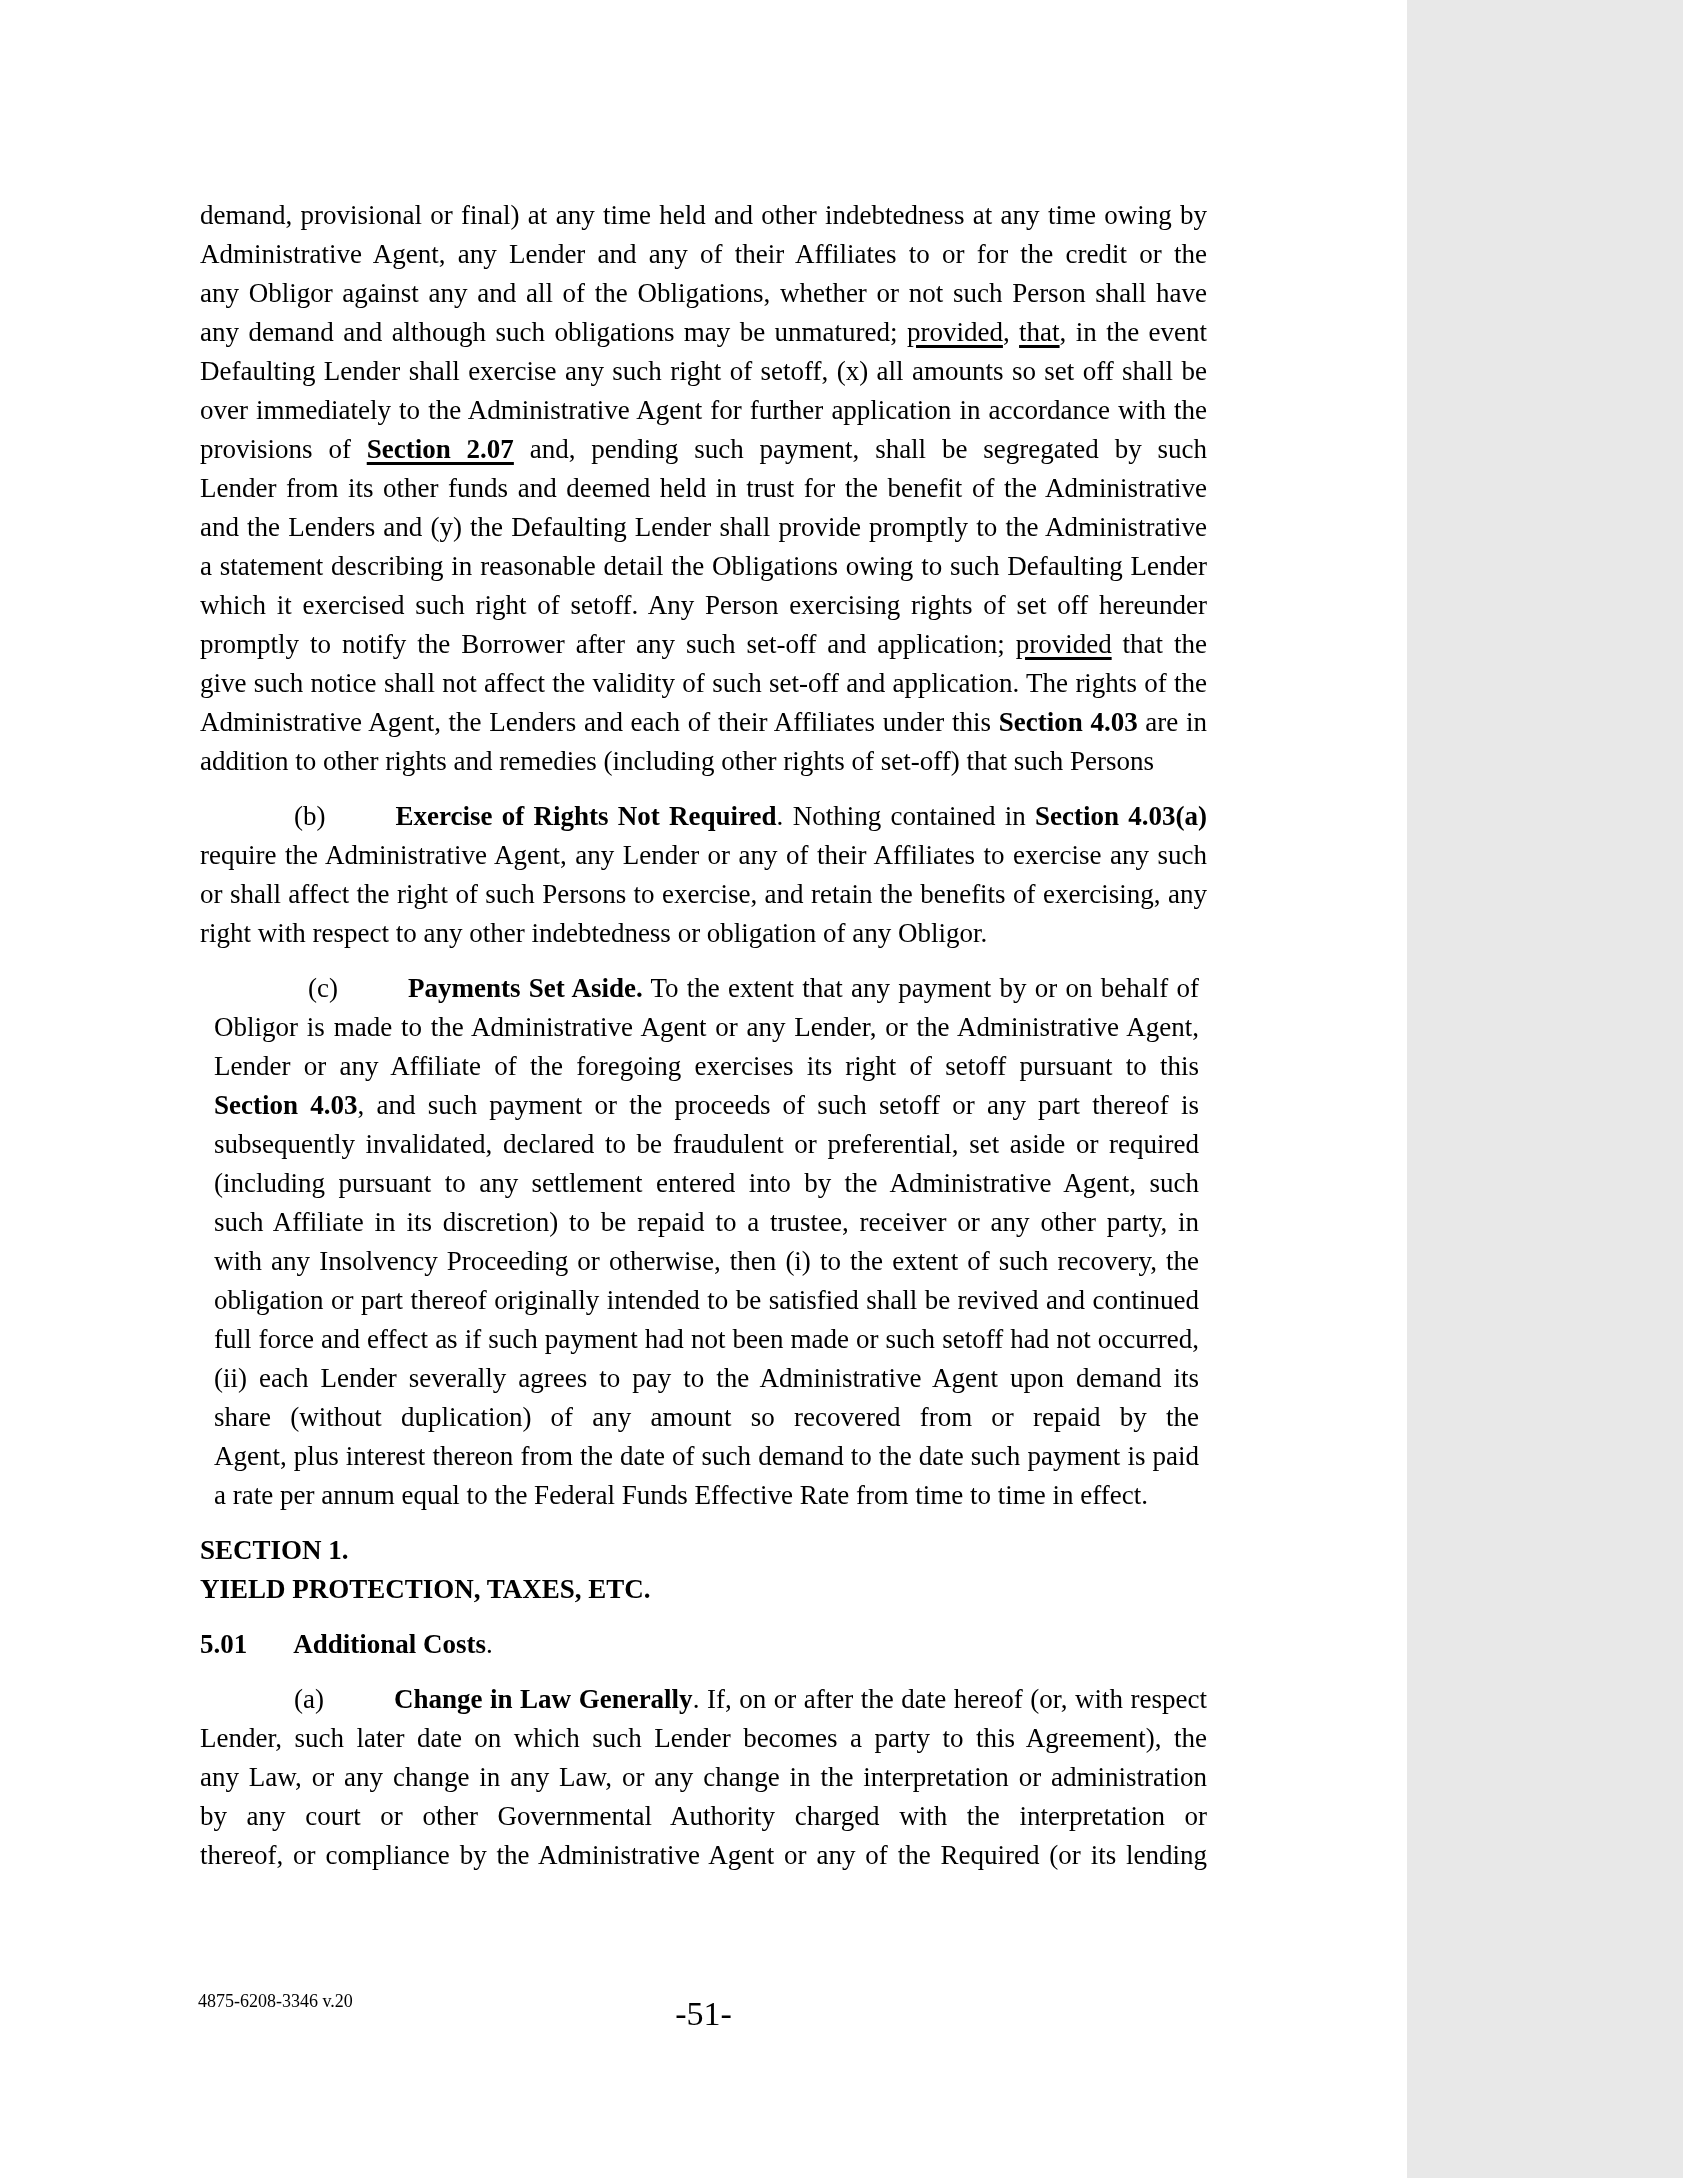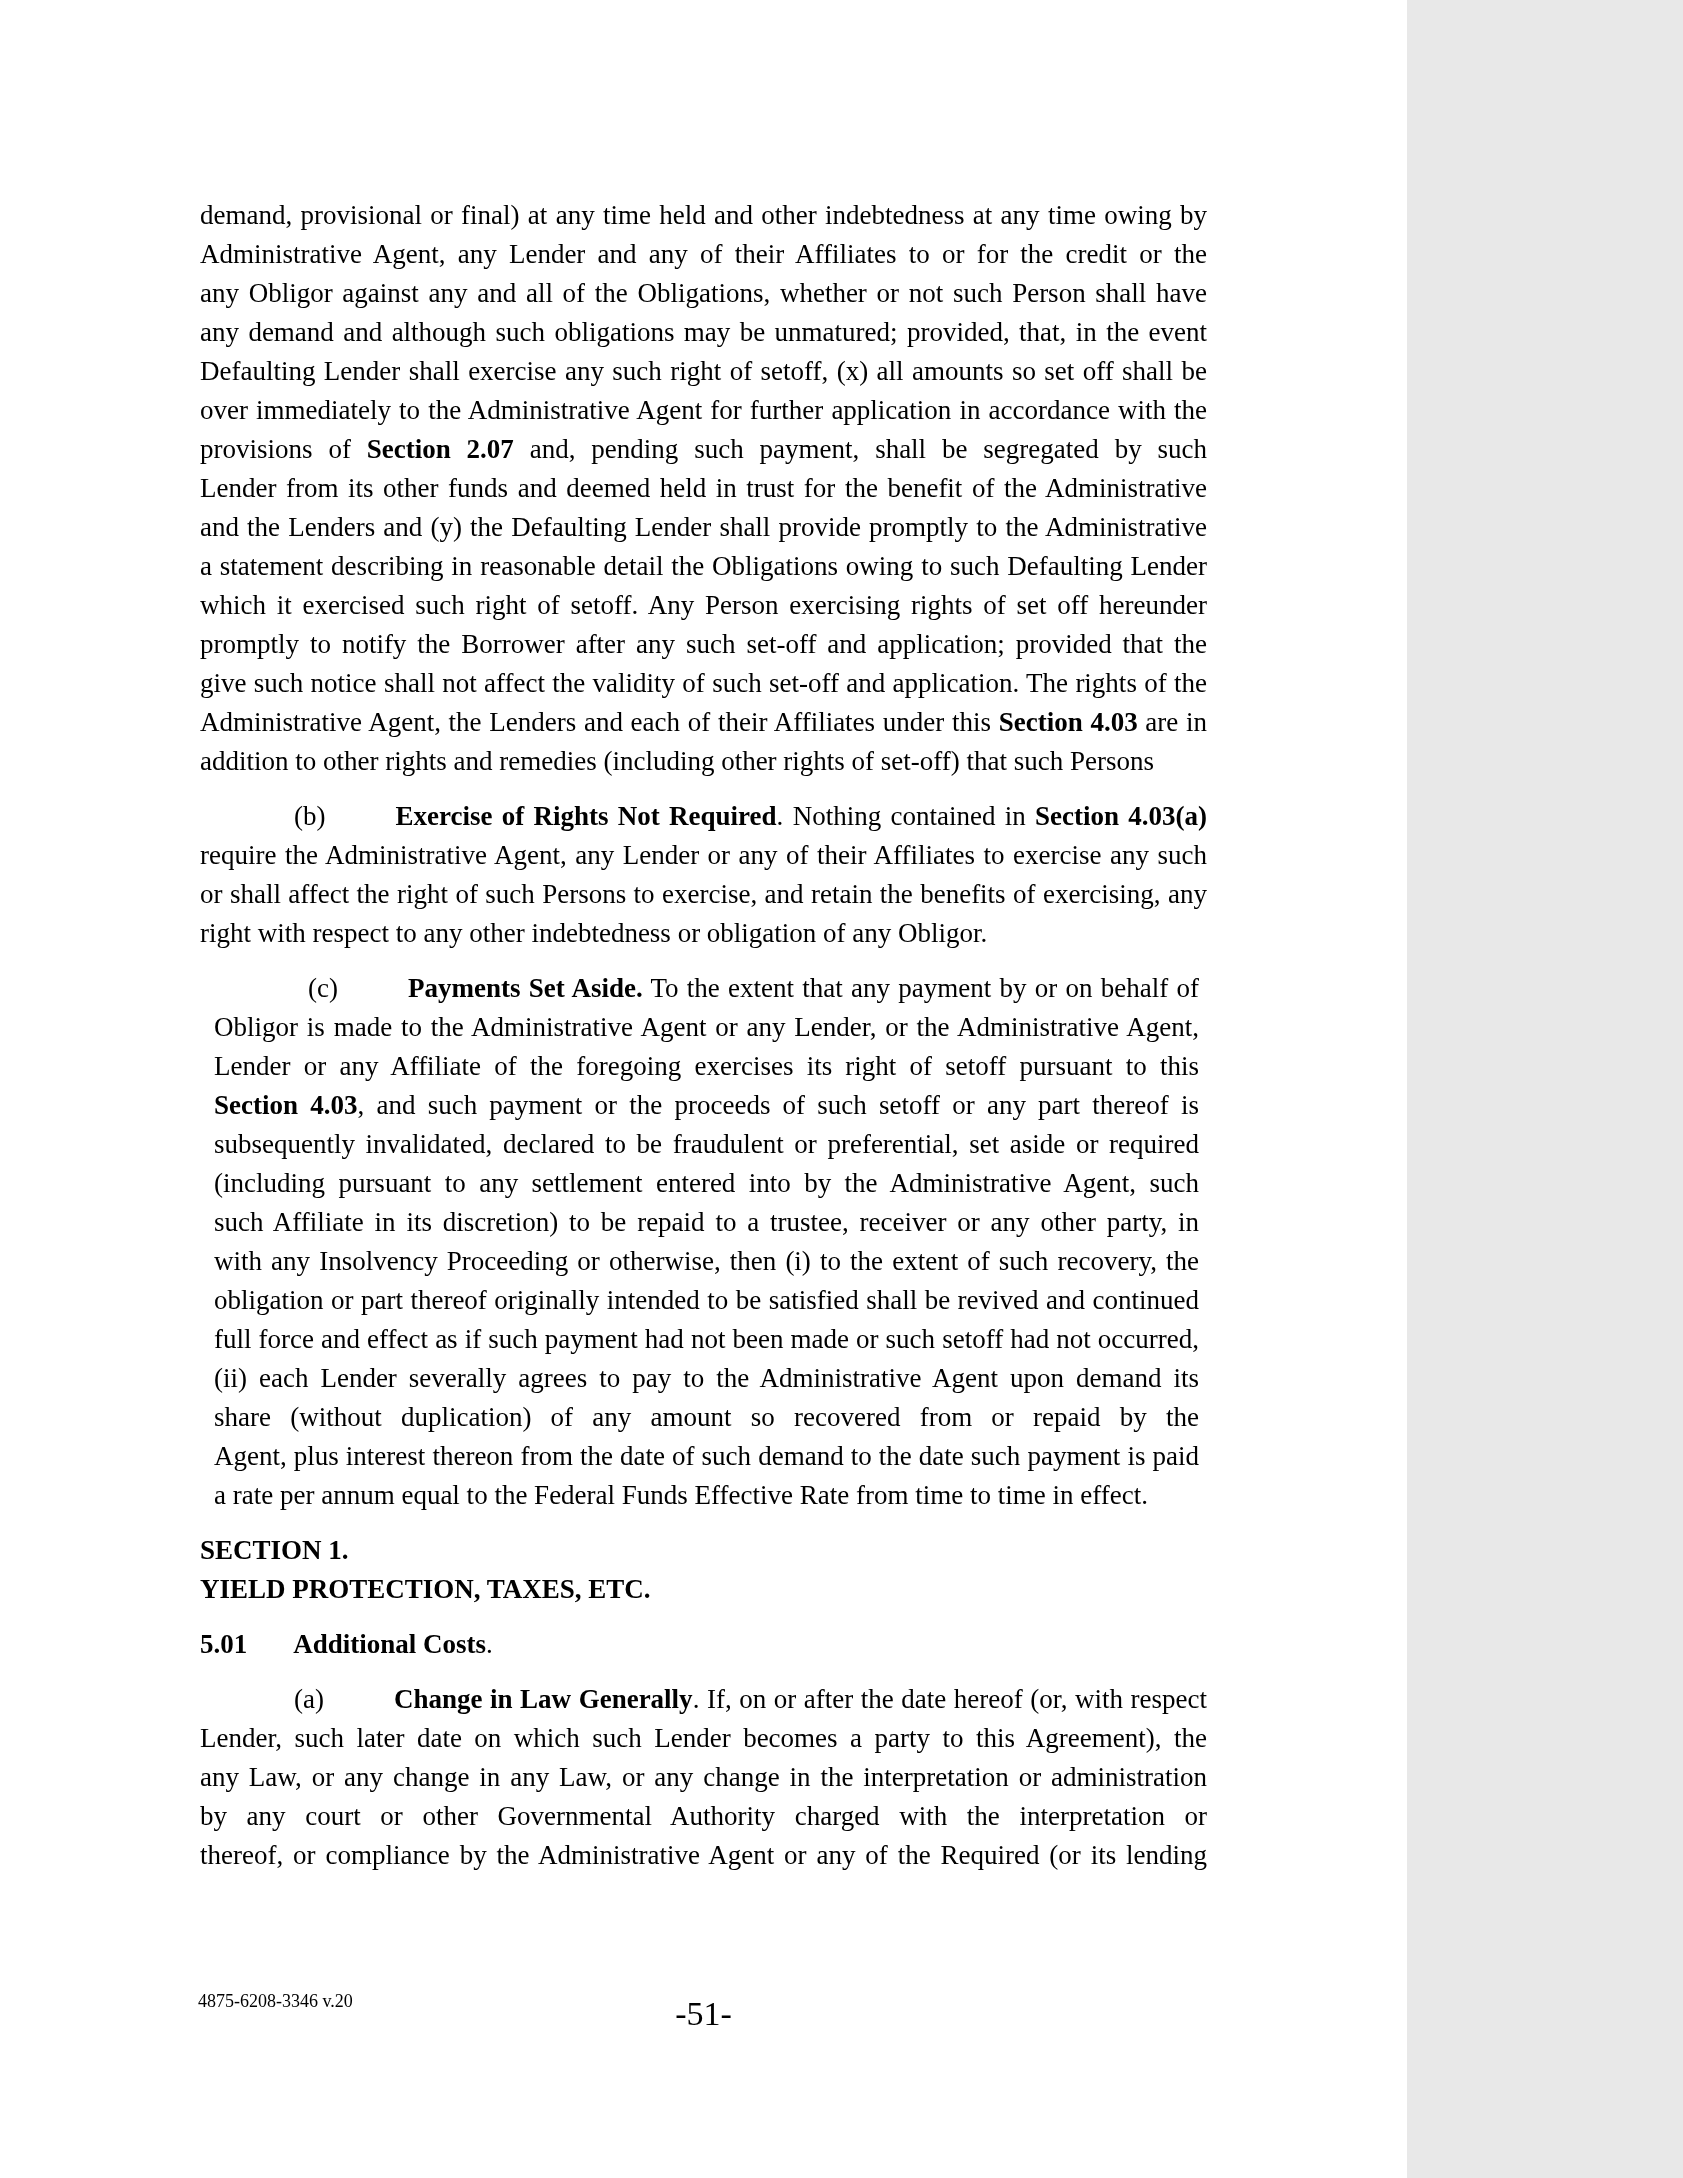--- a/index.html
+++ b/index.html
@@ -28,20 +28,21 @@
     text-align-last: justify;
   }
   .line.plain {
     text-align: left;
     text-align-last: auto;
   }
   .block.inset { margin-left: 14px; margin-right: 8px; }
   .seg { }
   .seg.b { font-weight: bold; }
   .seg.u {
+    text-decoration: underline;
     text-decoration-thickness: 2.5px;
     text-underline-offset: 4px;
   }
   .sp { display: inline-block; height: 1px; }
   .sp-ind  { width: 94px; }
   .sp-tab  { width: 70px; }
   .sp-tabs { width: 46px; }
   .pagenum {
     position: absolute;
     top: 1994px;

